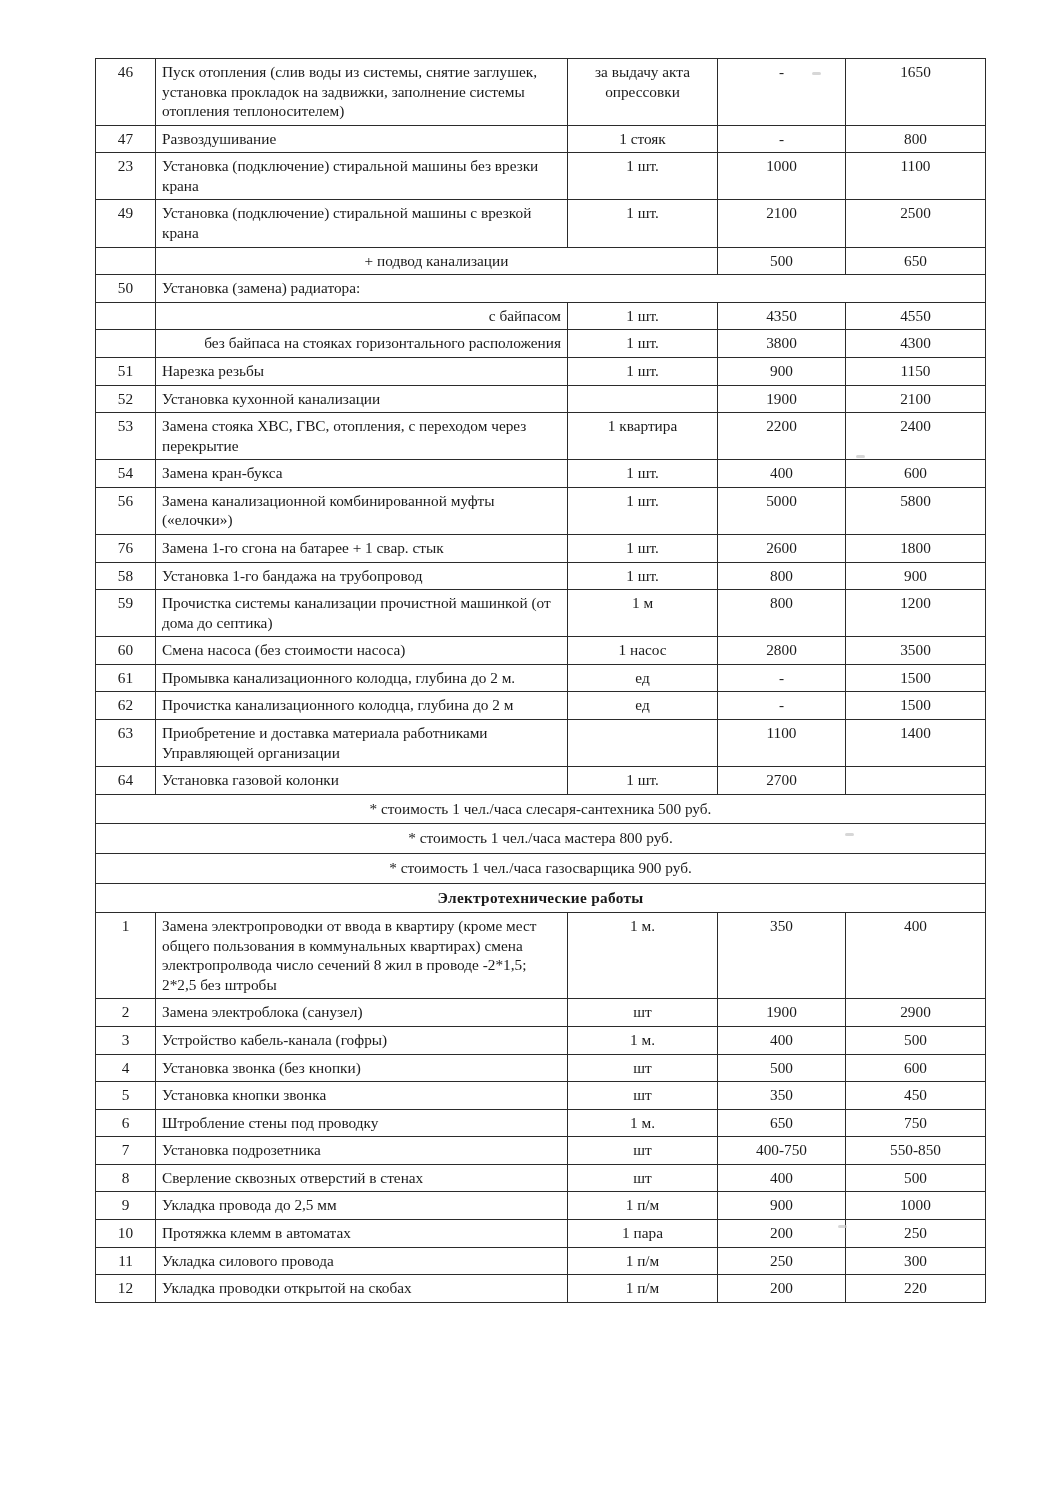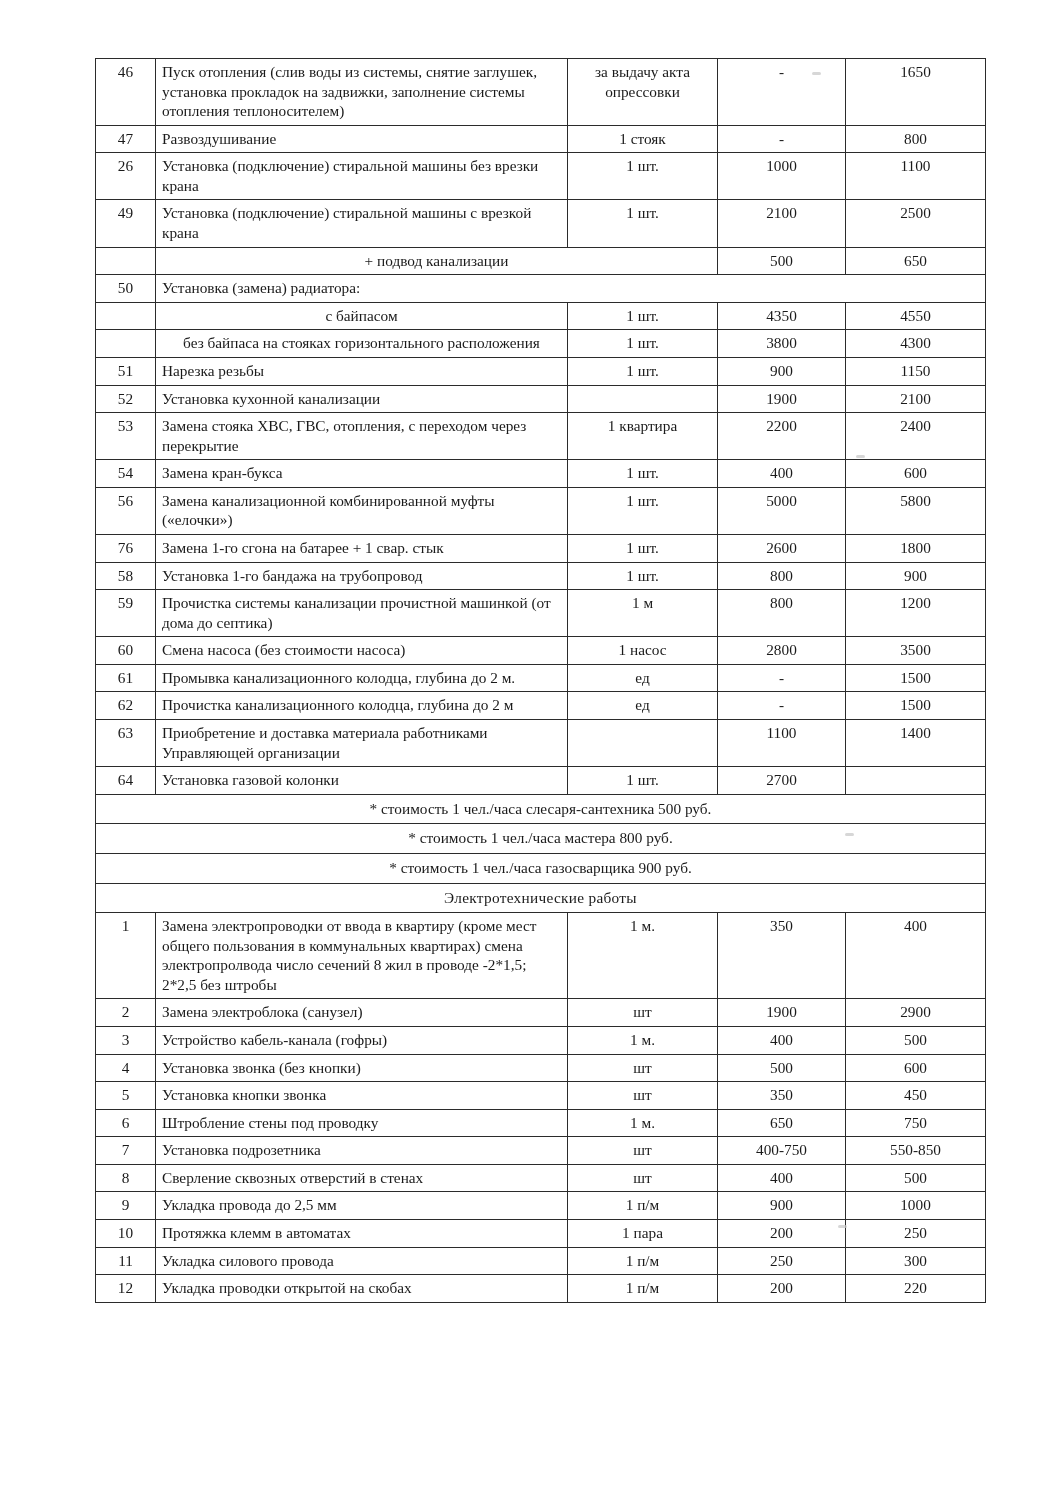--- a/index.html
+++ b/index.html
@@ -39,31 +39,31 @@
   col.c-price2 { width: 140px; }
 
   td.num {
     text-align: center;
     vertical-align: top;
   }
   td.name {
     text-align: left;
   }
   td.name.right {
-    text-align: center;
+    text-align: right;
   }
   td.name.center {
     text-align: center;
   }
   td.unit, td.p1, td.p2 {
     text-align: center;
   }
   tr.section-row td {
     text-align: center;
-    font-weight: normal;
+    font-weight: bold;
     letter-spacing: 0.3px;
     padding: 4px 6px 5px 6px;
   }
   tr.note-row td {
     text-align: center;
     padding: 4px 8px 5px 8px;
   }
   .smudge {
     position: absolute;
     width: 9px;
@@ -98,21 +98,21 @@
 
       <tr>
         <td class="num">47</td>
         <td class="name">Развоздушивание</td>
         <td class="unit">1 стояк</td>
         <td class="p1">-</td>
         <td class="p2">800</td>
       </tr>
 
       <tr>
-        <td class="num">26</td>
+        <td class="num">23</td>
         <td class="name">Установка (подключение) стиральной машины без врезки крана</td>
         <td class="unit">1 шт.</td>
         <td class="p1">1000</td>
         <td class="p2">1100</td>
       </tr>
 
       <tr>
         <td class="num">49</td>
         <td class="name">Установка (подключение) стиральной машины с врезкой крана</td>
         <td class="unit">1 шт.</td>

